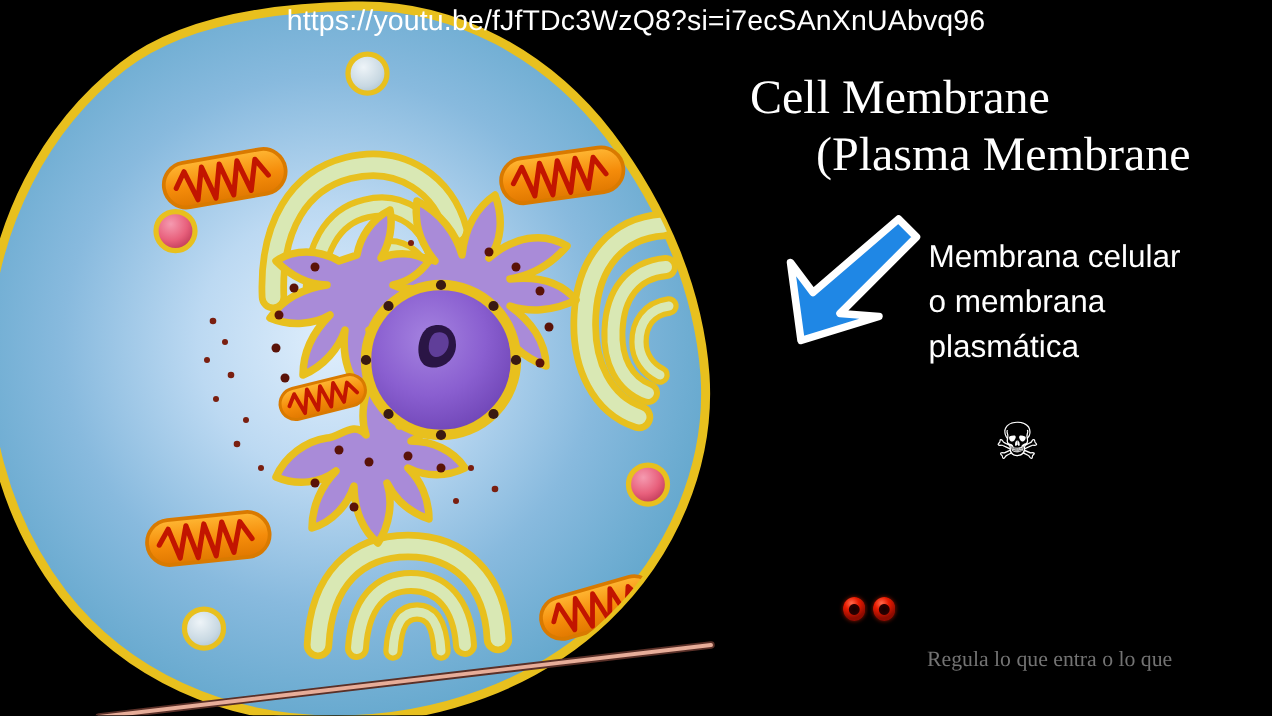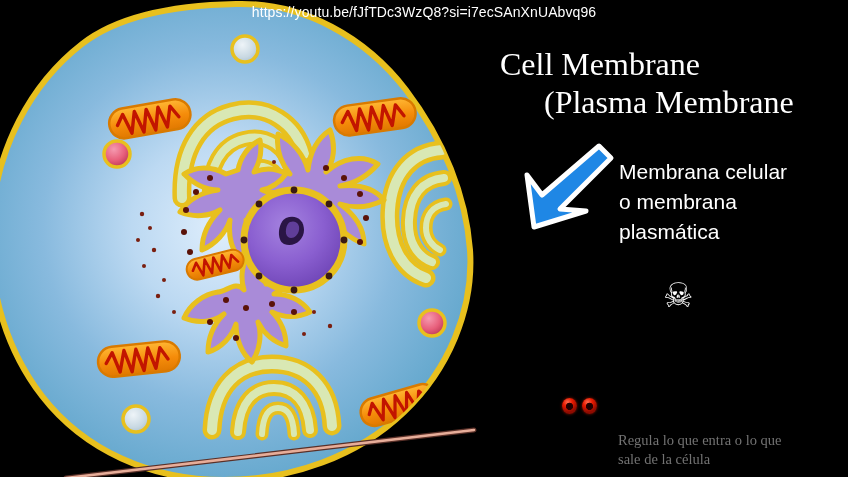--- a/index.html
+++ b/index.html
@@ -18,21 +18,21 @@
 
   
   #video-url {
     position: absolute;
     top: 4px;
     left: 0;
     width: 848px;
     text-align: center;
     color: #ffffff;
     font-family: "Liberation Sans", sans-serif;
-    font-size: 14px;
+    font-size: 19px;
     letter-spacing: 0.1px;
     white-space: nowrap;
     z-index: 40;
   }
 
   
   #cell-figure {
     position: absolute;
     left: -26px;
     top: -18px;
@@ -373,16 +373,15 @@
 
   <div id="skull-mark">☠</div>
 
   <div id="dots-row">
     <div class="red-dot"></div>
     <div class="red-dot"></div>
   </div>
 
   <div id="caption-block">
     <span>Regula lo que entra o lo que</span>
-    <span>sale de la célula</span>
   </div>
 
 </div>
 
 </body></html>

